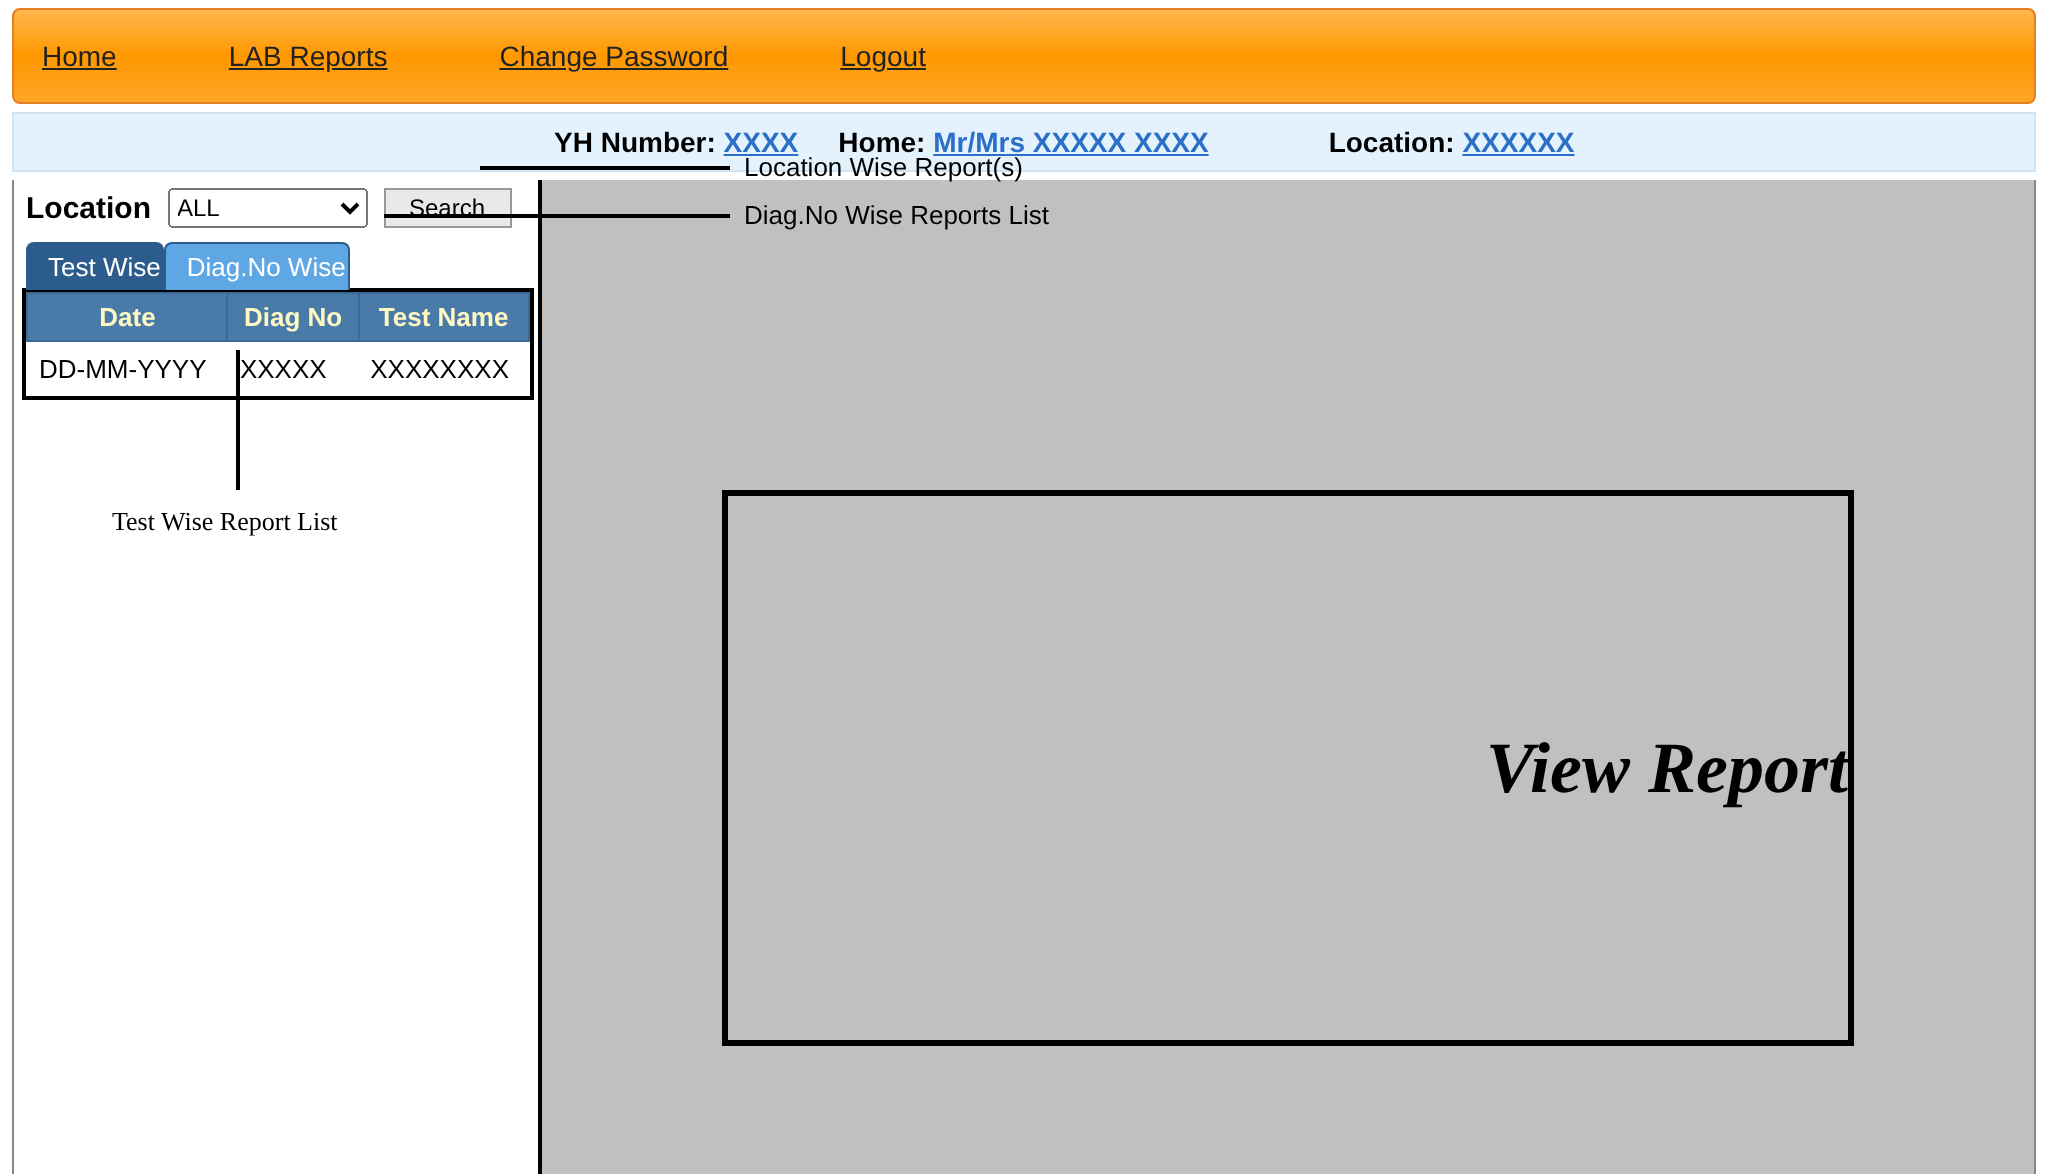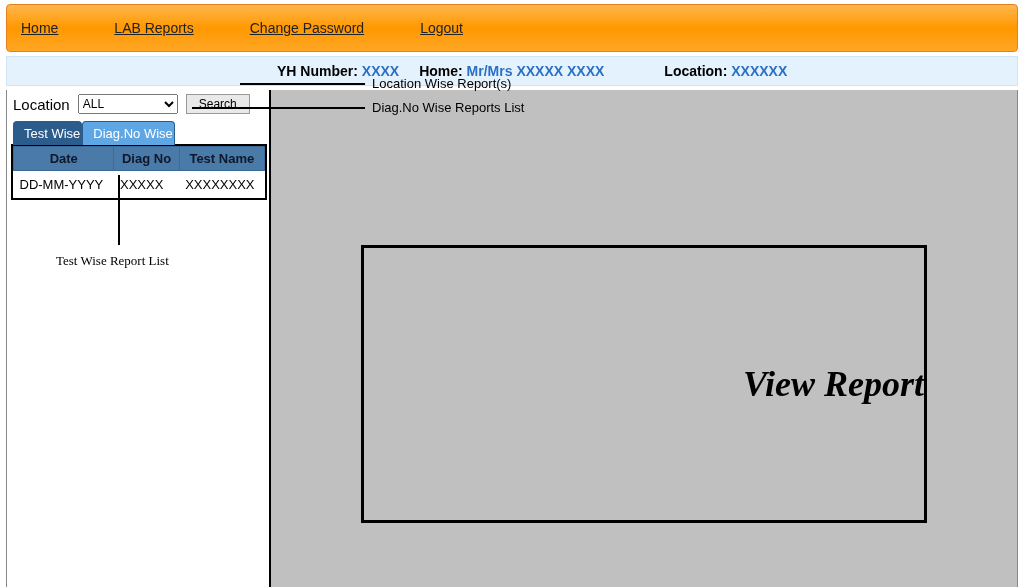--- a/index.html
+++ b/index.html
@@ -36,41 +36,41 @@
   text-align: left;
   position: relative;
 }
 .info-bar .row {
   margin-left: 270px;
   display: flex;
   gap: 20px;
   align-items: center;
 }
 .info-bar .lbl { font-weight: bold; color: #000; }
-.info-bar .val { color: #2b6fc7; font-weight: bold; }
+.info-bar .val { color: #2b6fc7; font-weight: bold; text-decoration: underline; }
 .main-area {
   margin: 0 6px 0 6px;
   display: flex;
   height: 518px;
   border: 1px solid #888;
   border-top: none;
   box-sizing: border-box;
 }
 .left-pane {
   width: 262px;
   position: relative;
   background: #fff;
 }
 .search-row {
   display: flex;
   align-items: center;
   gap: 8px;
   padding: 4px 6px 6px 6px;
 }
-.search-row label { font-weight: normal; font-size: 15px; }
+.search-row label { font-weight: bold; font-size: 15px; }
 .search-row select {
   height: 20px;
   font-size: 12px;
   width: 100px;
 }
 .search-row button {
   font-size: 12px;
   padding: 2px 12px;
   background: #e9e9e9;
   border: 1px solid #999;
@@ -101,21 +101,21 @@
   border: 2px solid #000;
   border-top: 2px solid #000;
 }
 .tbl {
   width: 100%;
   border-collapse: collapse;
   font-size: 13px;
 }
 .tbl thead th {
   background: #4a7aa8;
-  color: #0f172a;
+  color: #fef9c3;
   font-weight: bold;
   padding: 4px 6px;
   border: 1px solid #3a6a98;
   text-align: center;
 }
 .tbl tbody td {
   padding: 6px 6px;
   color: #000;
 }
 .right-pane {

